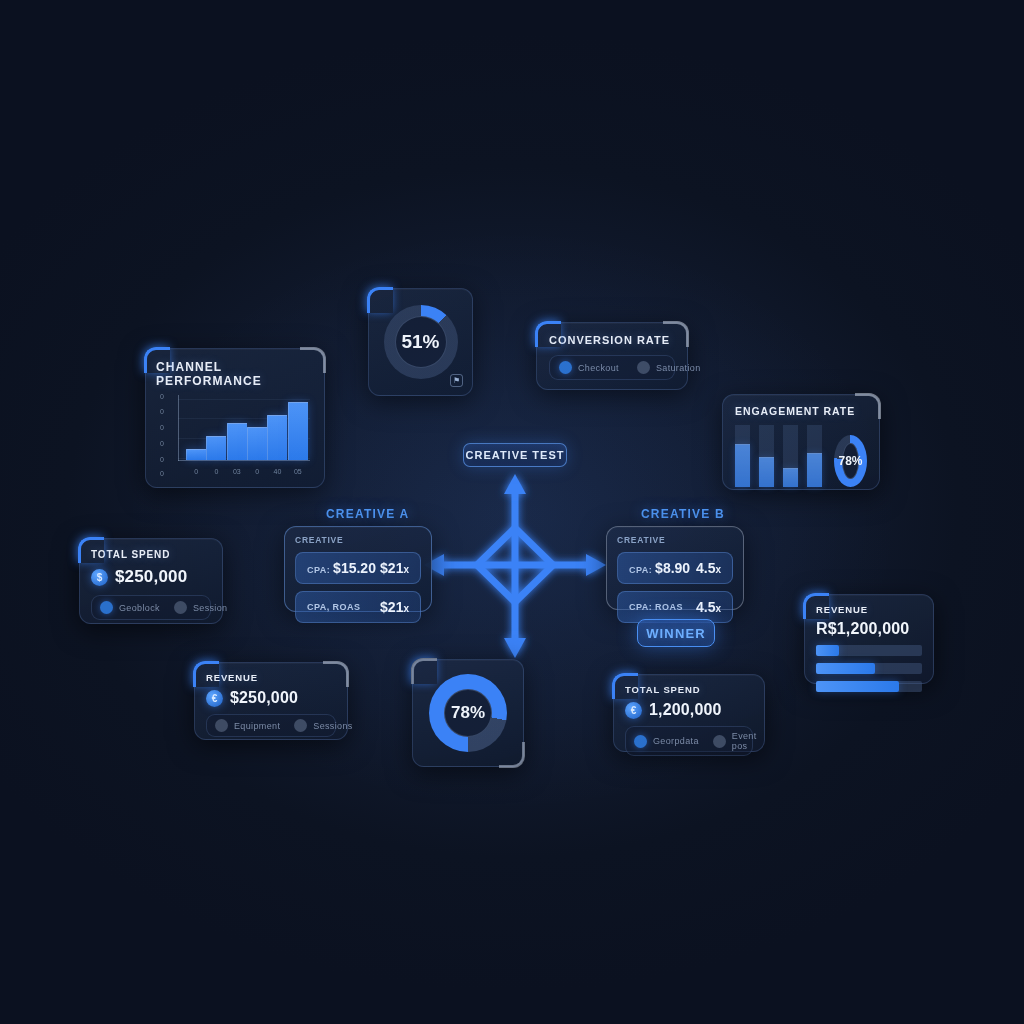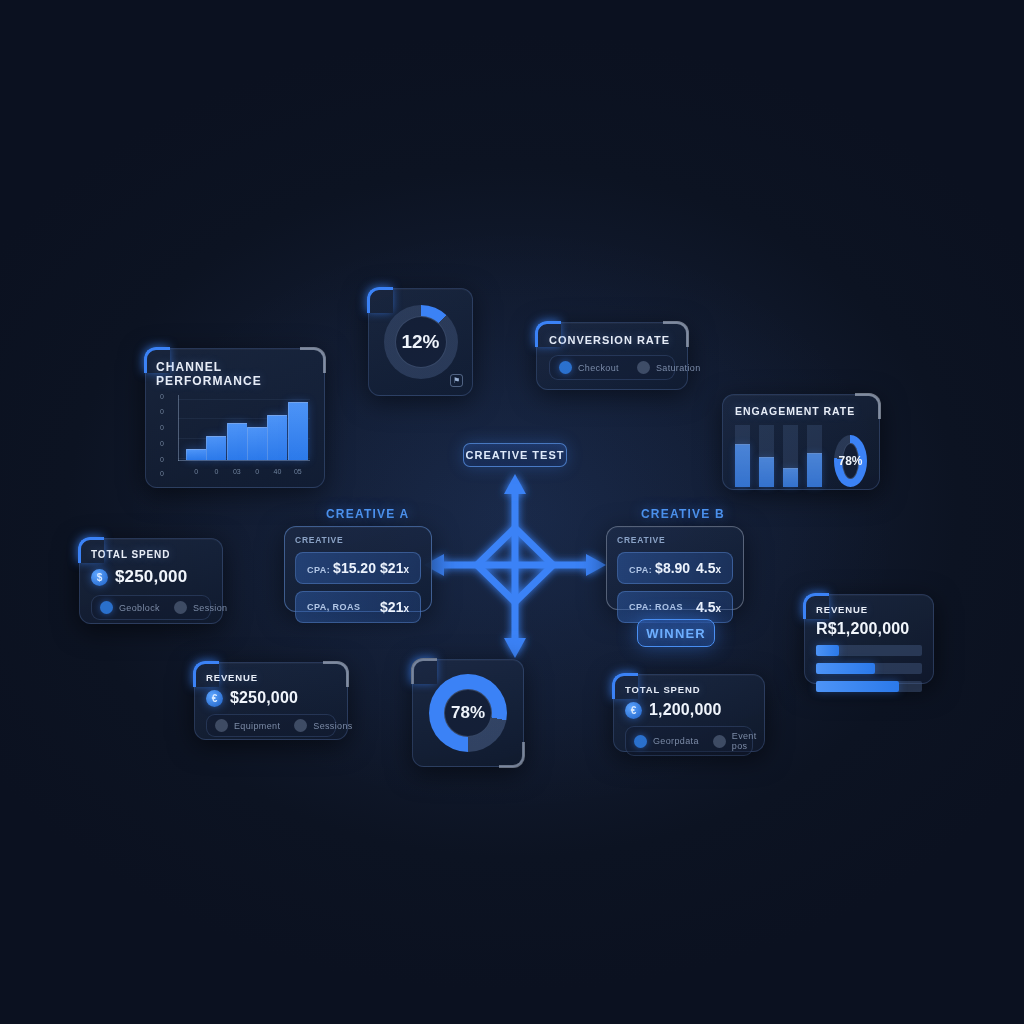--- a/index.html
+++ b/index.html
@@ -191,21 +191,21 @@
         <span>40</span>
         <span>05</span>
       </div>
     </div>
   </div>
 
   <div class="card" style="left:368px; top:288px; width:105px; height:108px; display:flex; align-items:center; justify-content:center;">
     <span class="corner tl"></span>
     <div class="donut" style="width: 74px; height: 74px; background: conic-gradient(rgb(59, 130, 246) 0%, rgb(59, 130, 246) 12%, rgba(60, 78, 112, 0.55) 12%, rgba(60, 78, 112, 0.55) 100%);">
       <div class="hole" style="inset:11px;"></div>
-      <span class="lbl" style="font-size:19px;">12%</span>
+      <span class="lbl" style="font-size:19px;">51%</span>
     </div>
     <span style="position:absolute; right:9px; bottom:8px; width:13px; height:13px;
                  border:1px solid rgba(160,185,225,.45); border-radius:3px; color:#9fb4d4;
                  font-size:8px; display:flex; align-items:center; justify-content:center;">⚑</span>
   </div>
 
   <div class="card" style="left:536px; top:322px; width:152px; height:68px; padding:11px 12px;">
     <span class="corner tl"></span>
     <span class="corner tr"></span>
     <div class="card-title" style="font-size:11px;">CONVERSION RATE</div>

